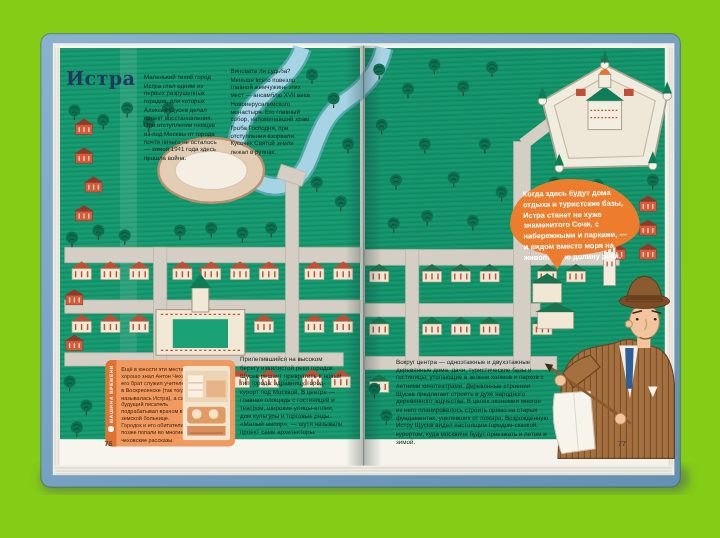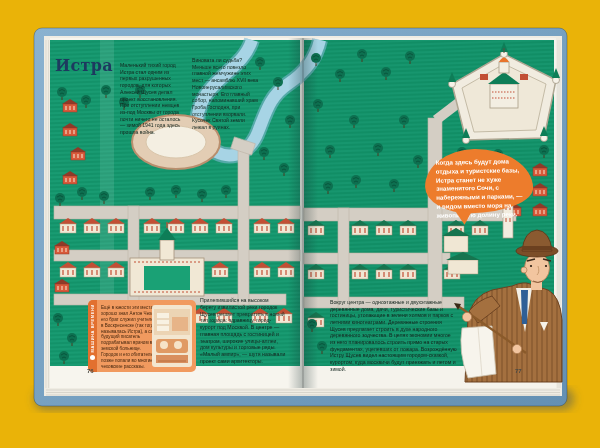--- a/index.html
+++ b/index.html
@@ -26,21 +26,21 @@
           font-size:4px;font-weight:bold;letter-spacing:.6px;color:#fff;}
   .clockdot{width:5px;height:5px;border-radius:50%;background:#fff;margin-top:3px;}
   .info-txt{position:absolute;left:13px;top:5px;width:57px;
           font-size:4.6px;line-height:1.28;color:#45260e;}
   .info-illo{position:absolute;right:4px;top:5px;width:40px;height:62px;
           border-radius:3px;overflow:hidden;}
 </style>
 </head>
 <body>
 
-<div id="scene" style="background:#eab308;">
+<div id="scene" style="background:#84cc16;">
 
 <svg class="abs" style="left:0;top:0;" width="600" height="448" viewBox="0 0 600 448">
   <defs>
     <linearGradient id="coverG" x1="0" y1="0" x2="1" y2="1">
       <stop offset="0" stop-color="#8ab2d0"></stop>
           <stop offset="1" stop-color="#6490b3"></stop>
     </linearGradient>
     <linearGradient id="gutterG" x1="0" y1="0" x2="1" y2="0">
       <stop offset="0" stop-color="rgba(20,45,45,0)"></stop>
       <stop offset="0.5" stop-color="rgba(20,45,45,0.30)"></stop>

